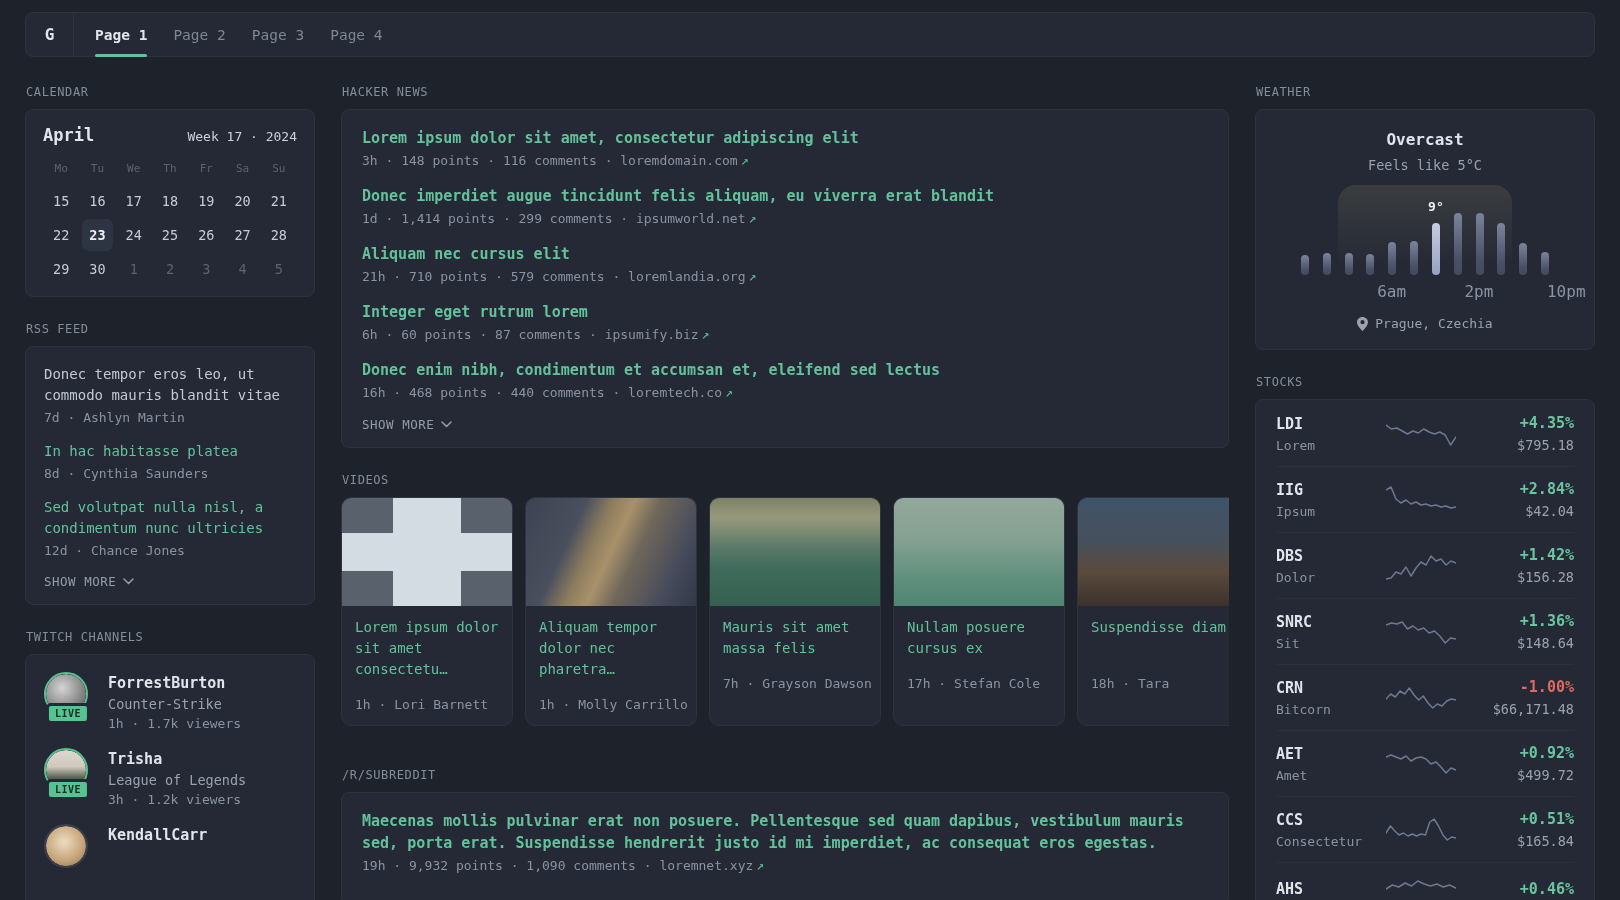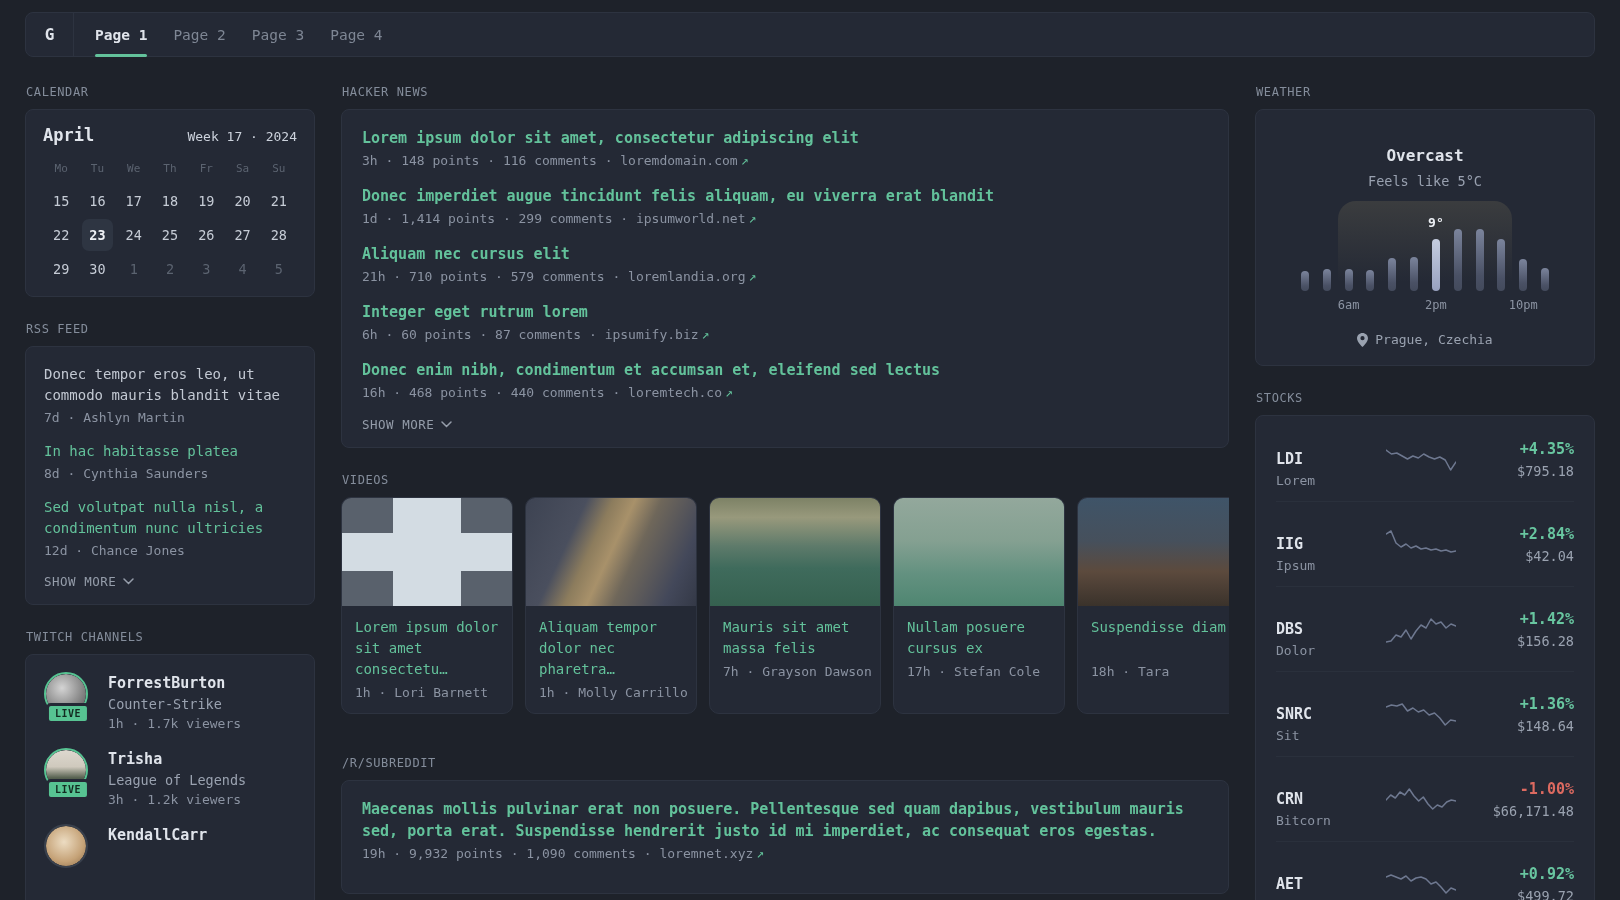--- a/index.html
+++ b/index.html
@@ -74,45 +74,45 @@
   .video-row{display:flex;gap:12px;overflow:hidden;}
   .video-card{width:172px;flex:none;background:var(--card);border:1px solid var(--border);border-radius:10px;overflow:hidden;cursor:pointer;}
   .thumb{height:108px;}
   .thumb-1{background-color:#59616c;background-image:linear-gradient(to right,rgba(0,0,0,0) 0 30%,#d3dce3 30% 70%,rgba(0,0,0,0) 70% 100%),linear-gradient(to bottom,rgba(0,0,0,0) 0 32%,#d3dce3 32% 68%,rgba(0,0,0,0) 68% 100%);}
   .thumb-2{background:linear-gradient(115deg,#3d4352 0%,#4a4f5e 28%,#8c7c5d 40%,#a8916a 50%,#6f675a 62%,#43485a 85%,#343947 100%);}
   .thumb-3{background:linear-gradient(180deg,#7d8266 0%,#98997c 18%,#5d7a6a 45%,#3f6b5c 65%,#35604f 100%);}
   .thumb-4{background:linear-gradient(180deg,#93a89c 0%,#84a091 40%,#639180 70%,#4f8671 100%);}
   .thumb-5{background:linear-gradient(180deg,#3f5468 0%,#46505c 40%,#5c4a3d 68%,#3a322b 100%);}
   .video-body{padding:11px 13px 13px;}
   .video-title{font-size:14px;line-height:21px;min-height:42px;color:var(--accent);font-weight:500;}
-  .video-meta{font-size:13px;color:var(--meta);margin-top:5px;white-space:nowrap;}
+  .video-meta{font-size:13px;color:var(--meta);margin-top:17px;white-space:nowrap;}
   .videos-section{margin-bottom:42px;}
 
   
   .weather-card{padding:20px 20px 18px;text-align:center;}
-  .w-cond{font-size:16px;font-weight:700;color:var(--text-bright);margin-top:16px;}
+  .w-cond{font-size:16px;font-weight:700;color:var(--text-bright);margin-top:0;}
   .w-feels{font-size:13.5px;color:#99a1b0;margin-top:8px;}
   .wchart{position:relative;width:262px;height:116px;margin:12px auto 0;}
   .wchart-hl{position:absolute;top:0;height:96px;border-radius:18px;background:linear-gradient(180deg,rgba(196,178,120,.14),rgba(196,178,120,0) 85%);}
   .wbars{position:absolute;left:0;right:0;top:0;height:90px;display:flex;align-items:flex-end;}
   .wslot{flex:1;display:flex;justify-content:center;}
   .wbar{width:8px;border-radius:4px;background:linear-gradient(180deg,#7b849c,#4a5165 75%,#434a5c);}
   .wbar.current{background:linear-gradient(180deg,#c5cde0,#98a1bf);}
-  .wxlabel{position:absolute;top:97px;transform:translateX(-50%);font-size:12px;color:var(--meta);}
+  .wxlabel{position:absolute;top:97px;transform:translateX(-50%);font-size:16px;color:var(--meta);margin-left:43px;}
   .wtemp{position:absolute;transform:translateX(-50%);top:14px;font-size:13px;font-weight:700;color:#eceff4;}
   .w-loc{display:flex;align-items:center;justify-content:center;gap:7px;margin-top:15px;font-size:13px;color:#9aa2b0;}
 
   
   .stocks-card{padding:1px 20px;}
   .stock-row{display:flex;align-items:center;padding:13px 0;border-top:1px solid #2a303c;cursor:pointer;}
   .stock-row:first-child{border-top:none;}
   .stock-left{width:100px;flex:none;}
   .stock-mid{flex:1;display:flex;justify-content:center;align-items:center;}
   .stock-right{width:108px;flex:none;text-align:right;}
-  .stock-ticker{font-size:15px;font-weight:700;color:var(--text-bright);margin-top:20px;}
+  .stock-ticker{font-size:15px;font-weight:700;color:var(--text-bright);}
   .stock-name{font-size:13px;color:var(--meta);margin-top:5px;}
   .stock-change{font-size:15px;font-weight:700;}
   .stock-price{font-size:13.5px;color:#9aa2b0;margin-top:5px;}
 </style>
 </head>
 <body>
 
 <div class="page">
 
   <nav class="topnav">

